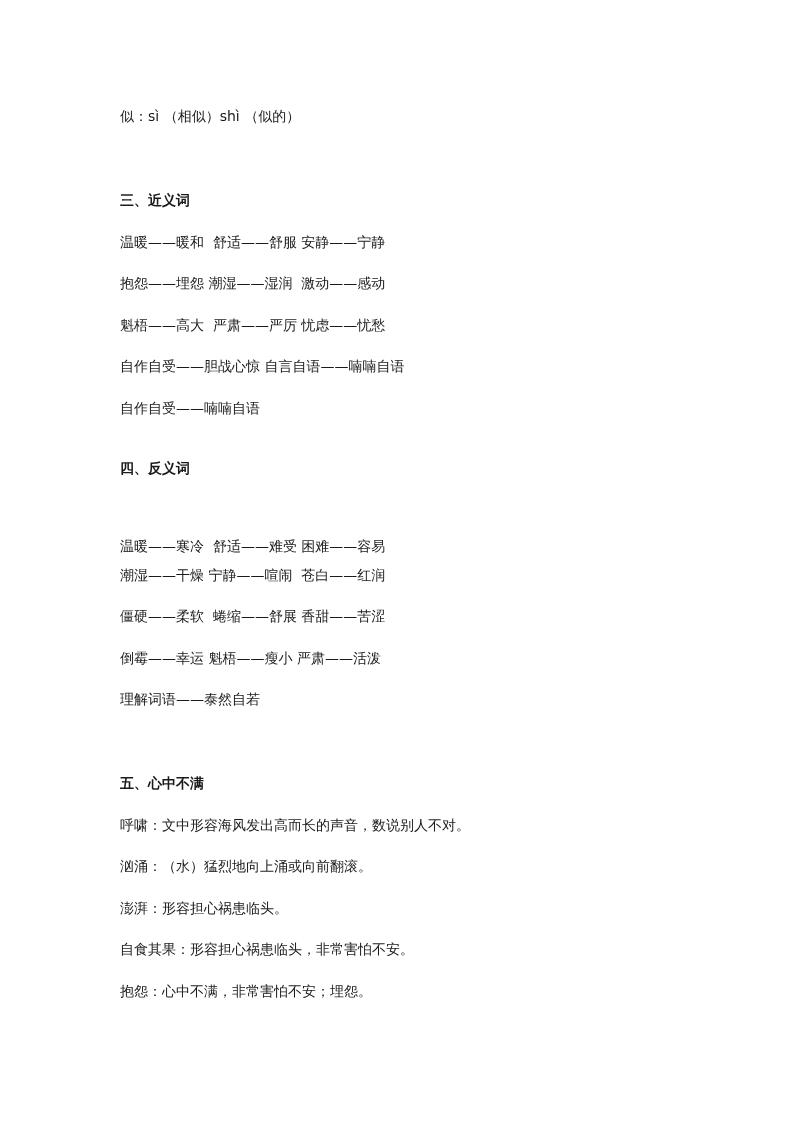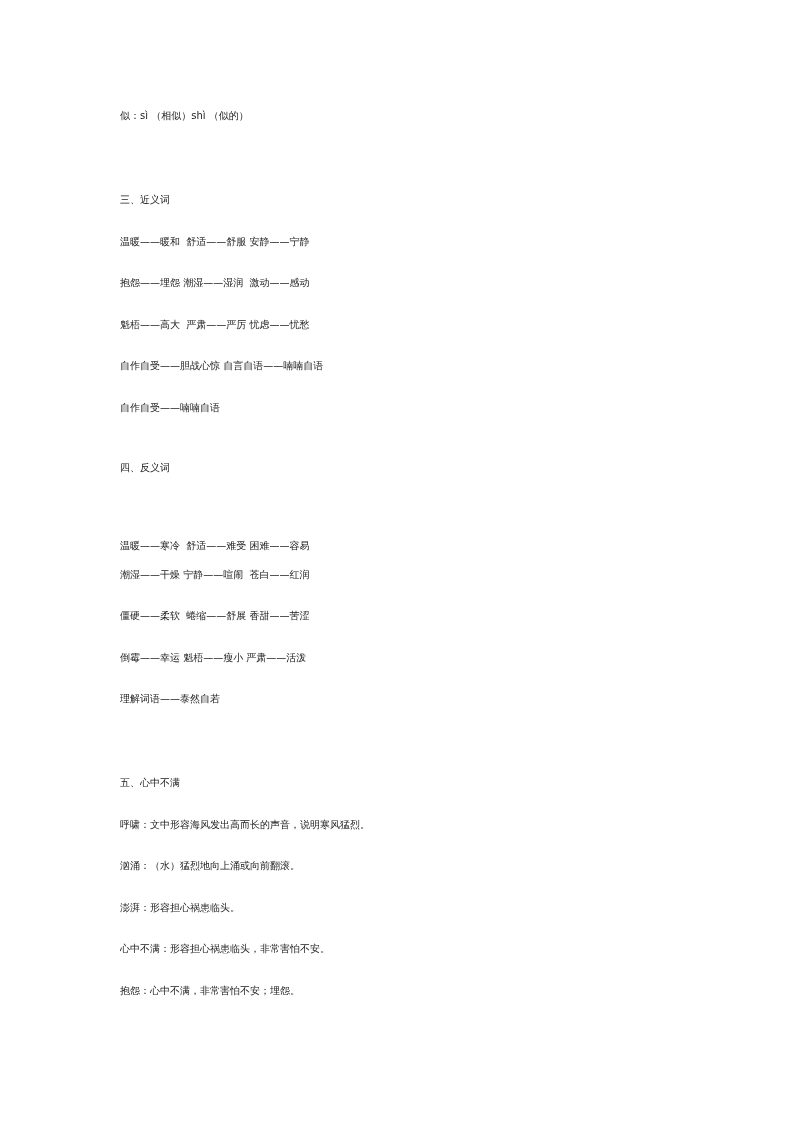--- a/index.html
+++ b/index.html
@@ -1,19 +1,19 @@
 <!DOCTYPE html>
 <html><head>
   <meta charset="utf-8">
   <style>
     html, body { margin: 0; padding: 0; background: #ffffff; }
     body { width: 793px; height: 1122px; position: relative; overflow: hidden;
       font-family: "DejaVu Sans", "Liberation Sans", sans-serif; color: #1a1a1a; }
-    .line { position: absolute; left: 120px; font-size: 10px; line-height: 20px; white-space: pre; }
-    .heading { font-weight: normal; }
+    .line { position: absolute; left: 120px; font-size: 14px; line-height: 20px; white-space: pre; }
+    .heading { font-weight: bold; }
   </style>
 </head>
 <body>
 
 <div>
   <div class="line" style="top:106px">似：sì （相似）shì （似的）</div>
 
   <div class="line heading" style="top:190px">三、近义词</div>
   <div class="line" style="top:232px">温暖——暖和  舒适——舒服 安静——宁静</div>
   <div class="line" style="top:273px">抱怨——埋怨 潮湿——湿润  激动——感动</div>
@@ -22,18 +22,18 @@
   <div class="line" style="top:398px">自作自受——喃喃自语</div>
 
   <div class="line heading" style="top:458px">四、反义词</div>
   <div class="line" style="top:536px">温暖——寒冷  舒适——难受 困难——容易</div>
   <div class="line" style="top:565px">潮湿——干燥 宁静——喧闹  苍白——红润</div>
   <div class="line" style="top:606px">僵硬——柔软  蜷缩——舒展 香甜——苦涩</div>
   <div class="line" style="top:648px">倒霉——幸运 魁梧——瘦小 严肃——活泼</div>
   <div class="line" style="top:689px">理解词语——泰然自若</div>
 
   <div class="line heading" style="top:773px">五、心中不满</div>
-  <div class="line" style="top:815px">呼啸：文中形容海风发出高而长的声音，说明寒风猛烈。</div>
+  <div class="line" style="top:815px">呼啸：文中形容海风发出高而长的声音，数说别人不对。</div>
   <div class="line" style="top:856px">汹涌：（水）猛烈地向上涌或向前翻滚。</div>
   <div class="line" style="top:898px">澎湃：形容担心祸患临头。</div>
-  <div class="line" style="top:939px">心中不满：形容担心祸患临头，非常害怕不安。</div>
+  <div class="line" style="top:939px">自食其果：形容担心祸患临头，非常害怕不安。</div>
   <div class="line" style="top:981px">抱怨：心中不满，非常害怕不安；埋怨。</div>
 </div>
 
 </body></html>

